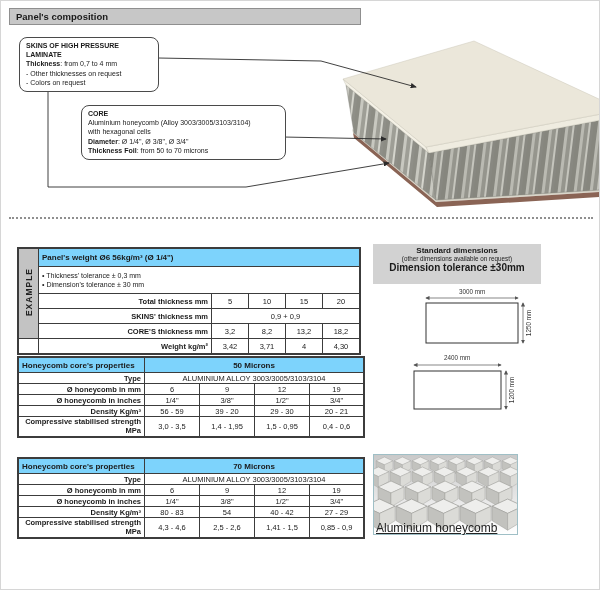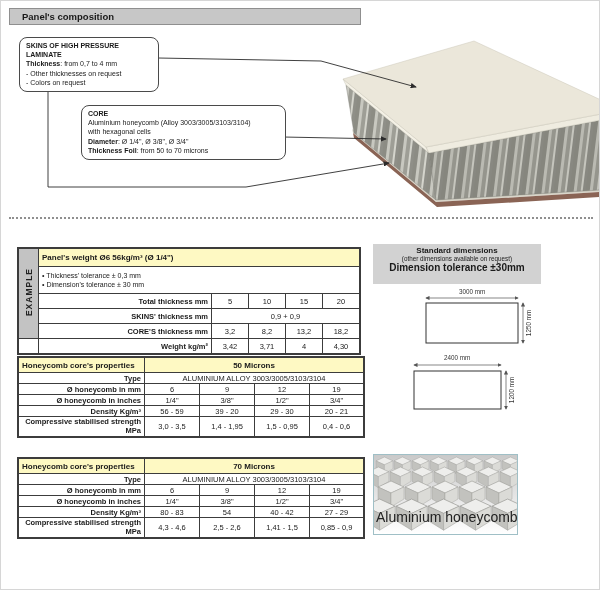--- a/index.html
+++ b/index.html
@@ -7,21 +7,21 @@
     width:600px;height:590px;position:relative;background:#ffffff;
     font-family:"Liberation Sans", sans-serif;color:#1a1a1a;
     border:1px solid #d6d6d6;box-sizing:border-box;overflow:hidden;
   }
   .abs{position:absolute;}
 
   
   .title-bar{
     left:8px;top:7px;width:352px;height:17px;background:#c7c7c7;
     border:1px solid #8f8f8f;box-sizing:border-box;
-    font-weight:bold;font-size:9.5px;line-height:15px;padding-left:12px;
+    font-weight:bold;font-size:9.5px;line-height:15px;padding-left:6px;
   }
 
   
   .callout{
     position:absolute;background:#fff;border:1.3px solid #4a4a4a;border-radius:8px;
     padding:3px 6px 4px 6px;font-size:7px;line-height:1.32;z-index:3;box-sizing:border-box;
   }
   .callout .co-title{font-weight:bold;}
   .skins-box{left:18px;top:36px;width:140px;}
   .core-box{left:80px;top:104px;width:205px;}
@@ -32,21 +32,21 @@
 
   
   .dotted-sep{left:8px;top:216px;width:584px;height:0;border-top:2px dotted #8f8f8f;}
 
   
   table{border-collapse:collapse;table-layout:fixed;position:absolute;background:#fff;}
   td{border:1px solid #3c3c3c;font-size:7.5px;padding:0 3px;box-sizing:border-box;overflow:hidden;}
   .t-outline{outline:1px solid #3c3c3c;}
   td.lbl{font-weight:bold;text-align:right;}
   td.val{text-align:center;font-weight:normal;}
-  td.hdr{background:#fef9c3;font-weight:bold;font-size:8px;}
+  td.hdr{background:#7dd3fc;font-weight:bold;font-size:8px;}
   td.tol{font-size:7px;line-height:1.35;padding:2px 3px;}
   td.example-cell{background:#c3c3c3;text-align:center;vertical-align:middle;padding:0;}
   td.example-cell span{
     display:inline-block;writing-mode:vertical-rl;transform:rotate(180deg);
     font-weight:bold;font-size:8.5px;letter-spacing:1px;color:#222;
   }
   #example-table{left:17px;top:247px;width:341px;}
   #props-table-50{left:17px;top:356px;width:345px;}
   #props-table-70{left:17px;top:457px;width:345px;}
   td.cmp{line-height:1.15;padding:1px 3px;}
@@ -57,21 +57,21 @@
     text-align:center;box-sizing:border-box;padding-top:2px;z-index:2;
   }
   .std-dims .sd-title{font-size:8px;font-weight:bold;line-height:1.15;}
   .std-dims .sd-sub{font-size:6.3px;line-height:1.15;}
   .std-dims .sd-tol{font-size:10px;font-weight:bold;line-height:1.2;}
 
   .dims-svg{left:365px;top:284px;}
 
   
   .honeycomb-photo{left:372px;top:453px;border:1px solid #9fbfc6;}
-  .hc-caption{left:375px;top:508px;font-size:14px;color:#222;}
+  .hc-caption{left:375px;top:520px;font-size:12px;color:#222;text-decoration:underline;}
 </style>
 </head>
 <body>
 
 <div class="abs title-bar">
   <span>Panel's composition</span>
 </div>
 
 <svg class="abs panel-svg" width="600" height="215" viewBox="0 0 600 215">
   <defs>

